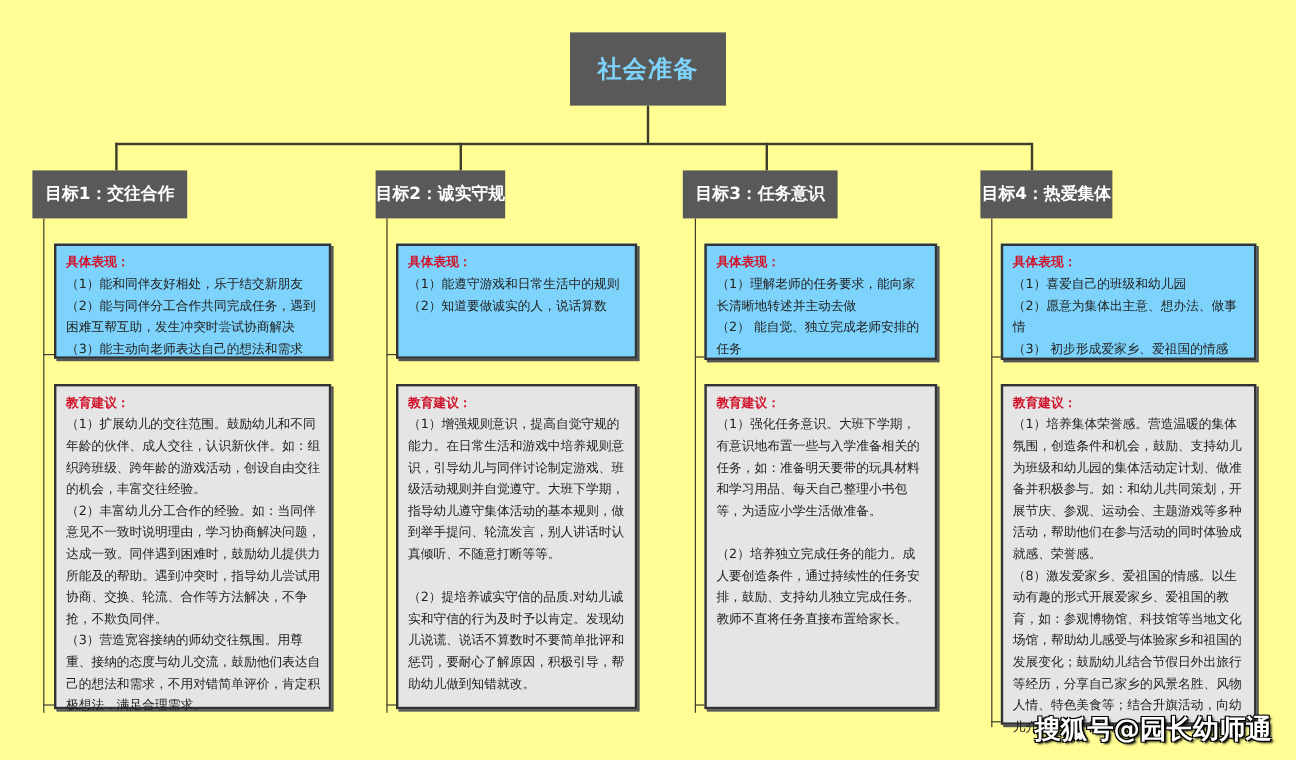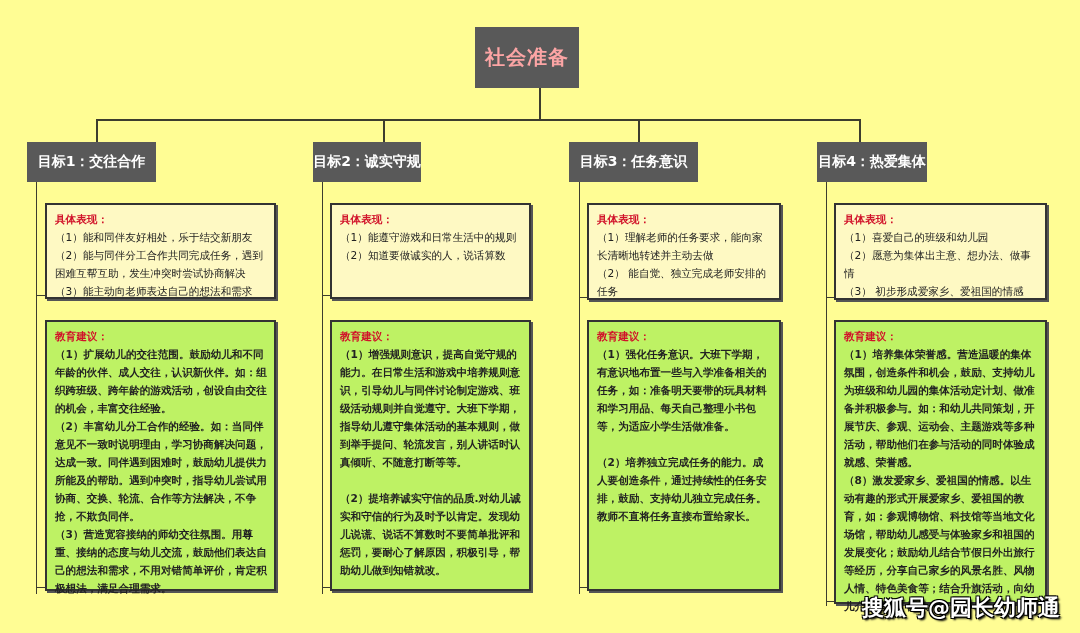--- a/index.html
+++ b/index.html
@@ -6,23 +6,23 @@
     html, body { width: 1080px; height: 633px; overflow: hidden; }
     body {
       background: #fffd94;
       font-family: "DejaVu Sans", "Liberation Sans", sans-serif;
       position: relative;
       color: #222;
     }
     .root-node {
       position: absolute;
       left: 475px; top: 27px;
-      width: 104px; height: 61px;
+      width: 130px; height: 61px;
       background: #595959;
-      color: #fca5a5;
+      color: #7dd3fc;
       font-size: 20px; font-weight: bold;
       display: flex; align-items: center; justify-content: center;
       letter-spacing: 1px;
     }
     .line { position: absolute; background: #3d3d2e; }
     .goal-node {
       position: absolute;
       top: 142px; height: 40px;
       background: #595959;
       color: #fff;
@@ -32,24 +32,24 @@
     }
     .box {
       position: absolute;
       border: 2px solid #333;
       box-shadow: 2px 2px 0 #555;
       padding: 5px 6px 4px 8px;
       font-size: 10.6px;
       line-height: 18px;
       color: #222;
     }
-    .box.perf { background: #fef9c3; }
-    .box.edu { background: #bef264; }
+    .box.perf { background: #7dd3fc; }
+    .box.edu { background: #e5e5e5; }
     .box-title { color: #d1122a; font-weight: bold; }
-    .box p { white-space: pre-wrap; font-weight: bold; }
+    .box p { white-space: pre-wrap; font-weight: normal; }
     .box p.light { font-weight: normal; }
     .box p.gap { margin-top: 18px; }
     .watermark {
       position: absolute;
       left: 862px; top: 593px;
       font-size: 22px; font-weight: bold;
       color: #ffffff;
       text-shadow: 1px 1px 0 #000, -1px -1px 0 #000, 1px -1px 0 #000, -1px 1px 0 #000, 2px 2px 2px #000;
       letter-spacing: 0px;
       white-space: nowrap;

